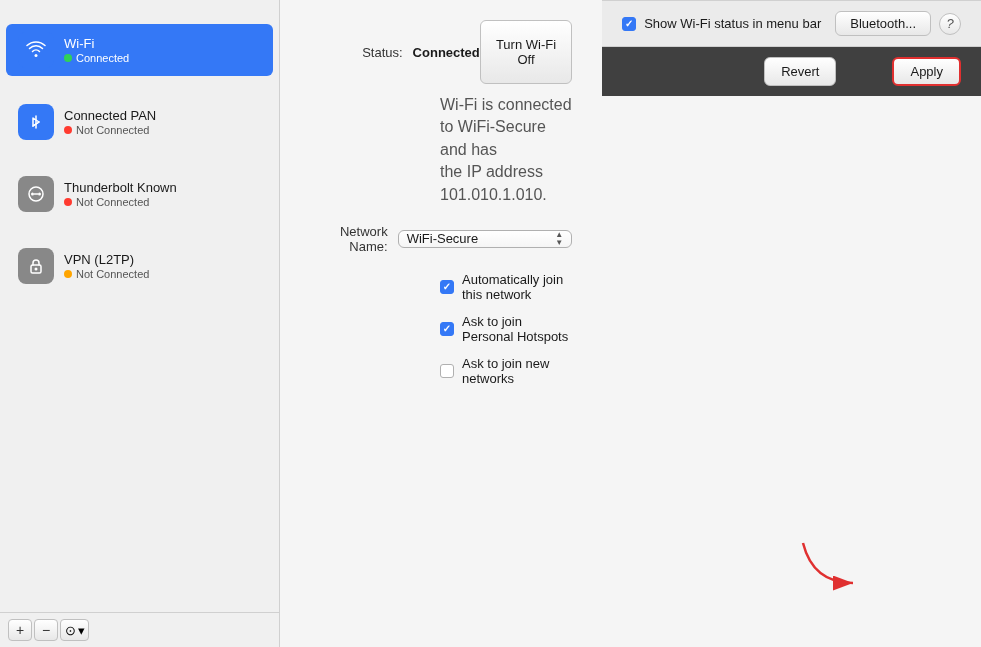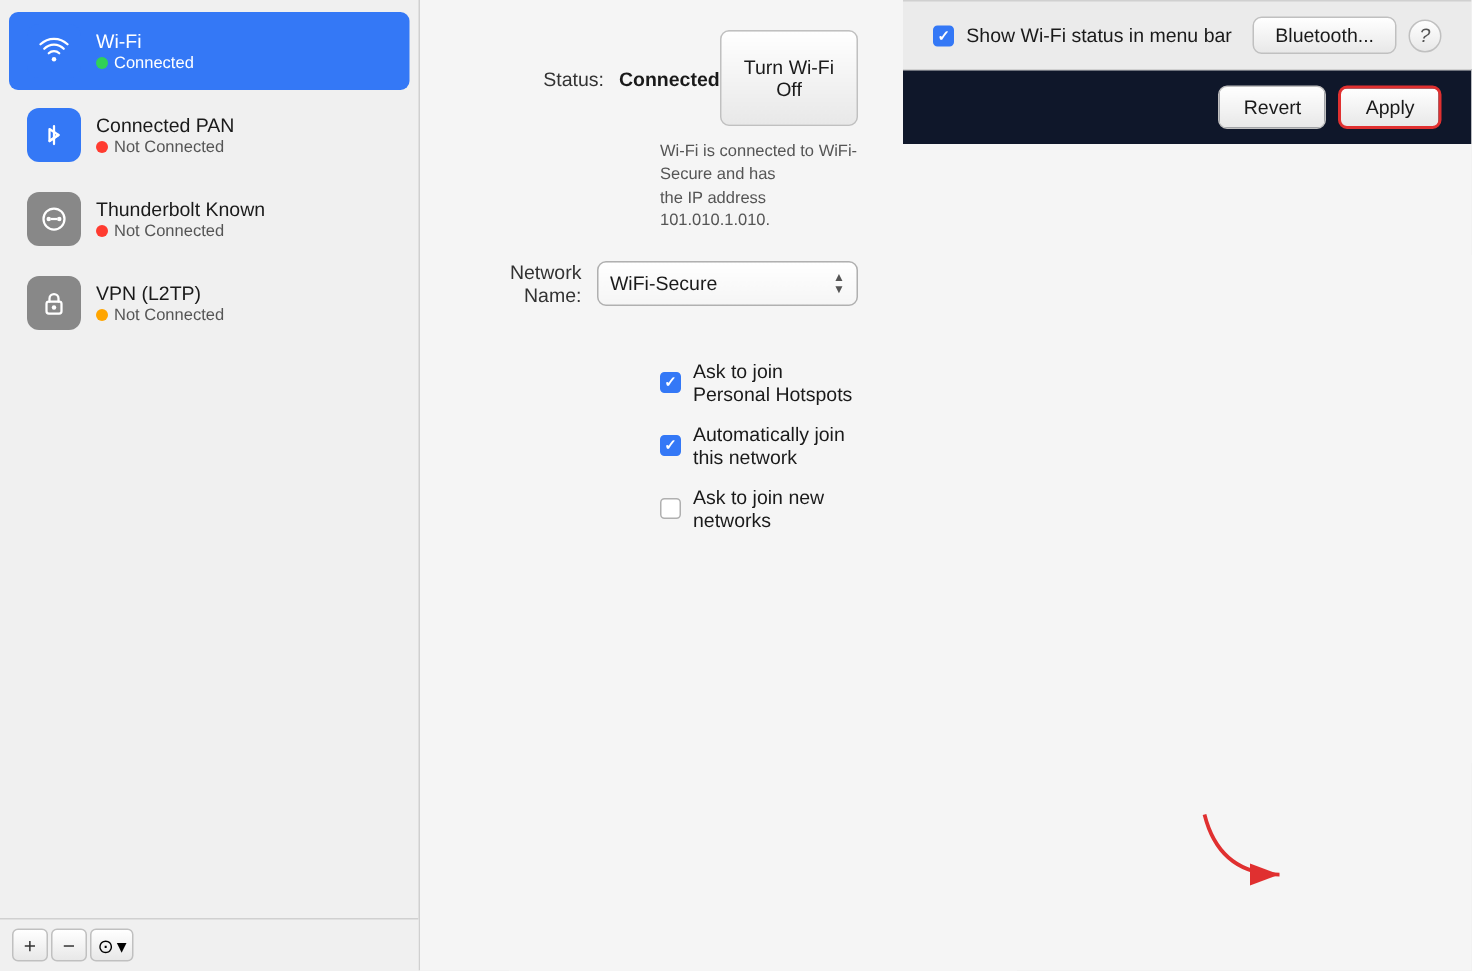--- a/index.html
+++ b/index.html
@@ -35,21 +35,21 @@
       overflow-y: auto;
       padding: 4px 0;
     }
 
     .sidebar-item {
       display: flex;
       align-items: center;
       padding: 8px 12px;
       cursor: pointer;
       border-radius: 6px;
-      margin: 4px 6px;
+      margin: 20px 6px;
     }
 
     .sidebar-item.active {
       background: #3478f6;
     }
 
     .sidebar-item.active .item-name,
     .sidebar-item.active .item-status {
       color: white;
     }
@@ -173,30 +173,31 @@
       border: 1px solid #c0c0c0;
       background: linear-gradient(to bottom, #fff, #e8e8e8);
       border-radius: 6px;
       padding: 16px 14px;
       cursor: pointer;
       font-size: 13px;
       color: #1a1a1a;
     }
 
     .status-description {
-      font-size: 11px;
+      font-size: 16px;
       color: #555;
       margin-left: 130px;
       margin-bottom: 18px;
       line-height: 1.4;
     }
 
     .network-name-row {
       display: flex;
-      margin-bottom: 36px;
+      align-items: center;
+      margin-bottom: 18px;
     }
 
     .network-name-label {
       font-size: 13px;
       color: #333;
       width: 120px;
       text-align: right;
       margin-right: 10px;
     }
 
@@ -338,20 +339,21 @@
 
     .apply-btn {
       border: 2px solid #e03030;
       background: linear-gradient(to bottom, #fff, #e8e8e8);
       border-radius: 6px;
       padding: 5px 16px;
       cursor: pointer;
       font-size: 13px;
       font-weight: 500;
       color: #1a1a1a;
+      margin-left: 48px;
     }
 
   </style>
 </head>
 <body>
 
 <div class="main-container">
 
   <div class="sidebar">
     <div class="sidebar-list">
@@ -459,26 +461,26 @@
             <span class="stepper-arrow">▲</span>
             <span class="stepper-arrow">▼</span>
           </div>
         </div>
       </div>
 
       <div class="checkboxes-section">
 
         <div class="checkbox-row">
           <div class="checkbox checked"></div>
-          <span class="checkbox-label">Ask to join Personal Hotspots</span>
+          <span class="checkbox-label">Automatically join this network</span>
         </div>
 
         <div class="checkbox-row">
           <div class="checkbox checked"></div>
-          <span class="checkbox-label">Automatically join this network</span>
+          <span class="checkbox-label">Ask to join Personal Hotspots</span>
         </div>
 
         <div>
           <div class="checkbox-row">
             <div class="checkbox"></div>
             <span class="checkbox-label">Ask to join new networks</span>
           </div>
         </div>
 
       </div>
@@ -502,20 +504,20 @@
           <div class="checkbox checked"></div>
           <span class="checkbox-label">Show Wi-Fi status in menu bar</span>
         </div>
 
         <div class="bottom-buttons">
           <button class="advanced-btn">Bluetooth...</button>
           <div class="help-btn">?</div>
         </div>
       </div>
 
-      <div style="background:#0f172a; border-top:1px solid #d0d0d0; padding:10px 20px; display:flex; justify-content:flex-end; gap:8px;">
+      <div style="background:#404040; border-top:1px solid #d0d0d0; padding:10px 20px; display:flex; justify-content:flex-end; gap:8px;">
         <button class="revert-btn">Revert</button>
         <button class="apply-btn">Apply</button>
       </div>
     </div>
 
   </div>
 </div>
 
 </body></html>

